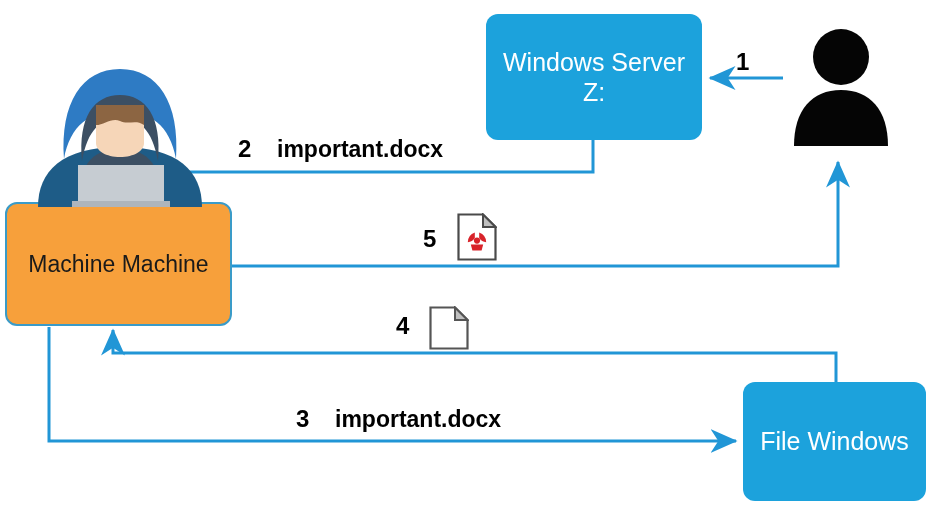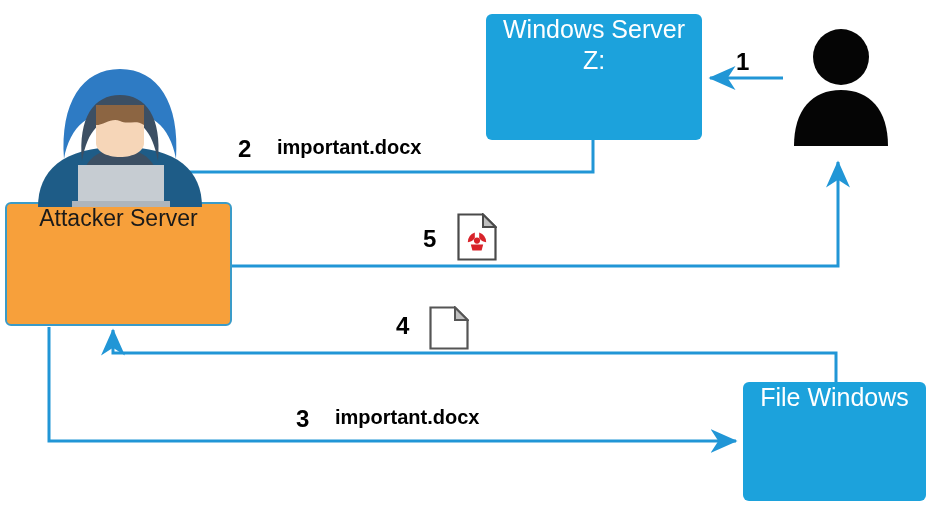--- a/index.html
+++ b/index.html
@@ -12,23 +12,23 @@
   }
   #canvas {
     position: relative;
     width: 940px;
     height: 531px;
     background: #ffffff;
     overflow: hidden;
   }
   .node {
     position: absolute;
-    border-radius: 6px;
+    border-radius: 12px;
     display: flex;
-    align-items: flex-start;
+    align-items: center;
     justify-content: center;
     text-align: center;
     box-sizing: border-box;
     line-height: 1.22;
   }
   .node-blue {
     background: #1CA2DC;
     color: #ffffff;
     font-size: 25px;
     font-weight: 400;
@@ -36,21 +36,21 @@
   .node-orange {
     background: #F7A03B;
     border: 2px solid #3A9BC8;
     color: #1a1a1a;
     font-size: 23px;
     font-weight: 400;
   }
   .step-label {
     position: absolute;
     color: #000000;
-    font-size: 20px;
+    font-size: 23px;
     font-weight: 700;
     white-space: nowrap;
   }
   .step-num {
     position: absolute;
     color: #000000;
     font-size: 24px;
     font-weight: 700;
     white-space: nowrap;
   }
@@ -88,21 +88,21 @@
   </svg>
 
   <div class="node node-blue" style="left:486px; top:14px; width:216px; height:126px;">
     <div>
       <span>Windows Server</span><br>
       <span>Z:</span>
     </div>
   </div>
 
   <div class="node node-orange" style="left:5px; top:202px; width:227px; height:124px;">
-    <span>Attacker Server</span>
+    <span>Machine Machine</span>
   </div>
 
   <div class="node node-blue" style="left:743px; top:382px; width:183px; height:119px;">
     <span>File Windows</span>
   </div>
 
   <svg class="icon-abs" style="left:786px; top:24px;" width="110" height="125" viewBox="0 0 110 125" xmlns="http://www.w3.org/2000/svg">
     <circle cx="55" cy="33" r="28" fill="#050505"></circle>
     <path d="M8 122 C8 86 26 66 55 66 C84 66 102 86 102 122 Z" fill="#050505"></path>
   </svg>

